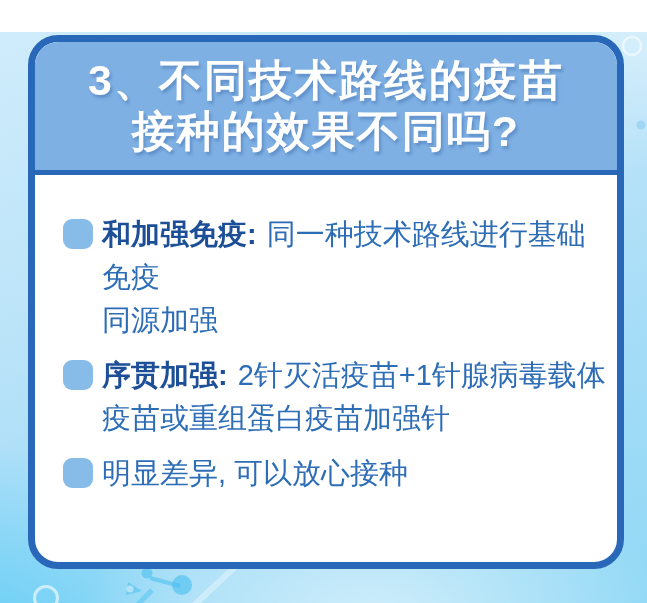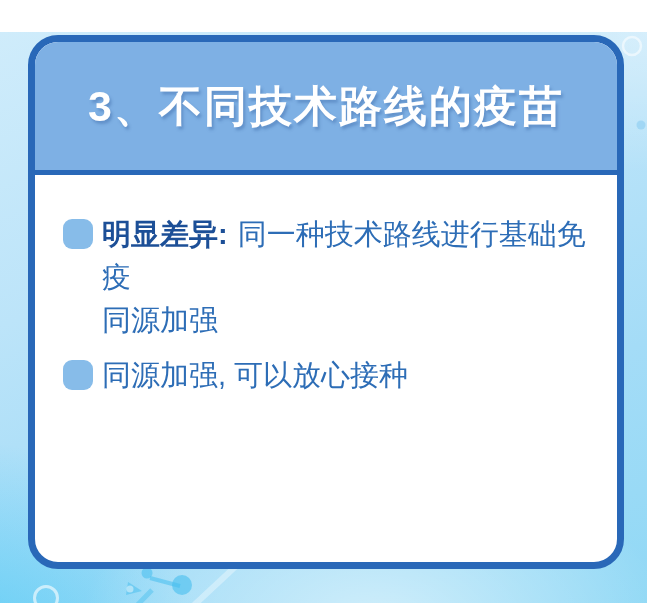--- a/index.html
+++ b/index.html
@@ -111,35 +111,43 @@
     <circle cx="10" cy="601" r="11" fill="none" stroke="rgba(255,255,255,0.55)" stroke-width="3"></circle>
     <circle cx="89" cy="587" r="5" fill="none" stroke="rgba(255,255,255,0.55)" stroke-width="2.5"></circle>
     <circle cx="110" cy="595" r="3" fill="rgba(255,255,255,0.5)"></circle>
     <circle cx="130" cy="557" r="3.5" fill="rgba(255,255,255,0.45)"></circle>
   </svg>
 
   <div class="card">
 
     <div class="card-header">
       <div class="title-line">3、不同技术路线的疫苗</div>
+      <div class="title-line">接种的效果不同吗?</div>
     </div>
 
     <div class="card-body">
 
       <div class="item">
         <div class="item-icon"></div>
         <div class="item-text">
-          <div><span class="item-label">明显差异:</span><span>同一种技术路线进行基础免疫</span></div>
+          <div><span class="item-label">和加强免疫:</span><span>同一种技术路线进行基础免疫</span></div>
           <div>同源加强</div>
         </div>
       </div>
 
+      <div class="item">
+        <div class="item-icon"></div>
+        <div class="item-text">
+          <div><span class="item-label">序贯加强:</span><span>2针灭活疫苗+1针腺病毒载体</span></div>
+          <div>疫苗或重组蛋白疫苗加强针</div>
+        </div>
+      </div>
 
       <div class="item">
         <div class="item-icon"></div>
         <div class="item-text">
-          <div>同源加强, 可以放心接种</div>
+          <div>明显差异, 可以放心接种</div>
         </div>
       </div>
 
     </div>
   </div>
 </div>
 
 </body></html>

